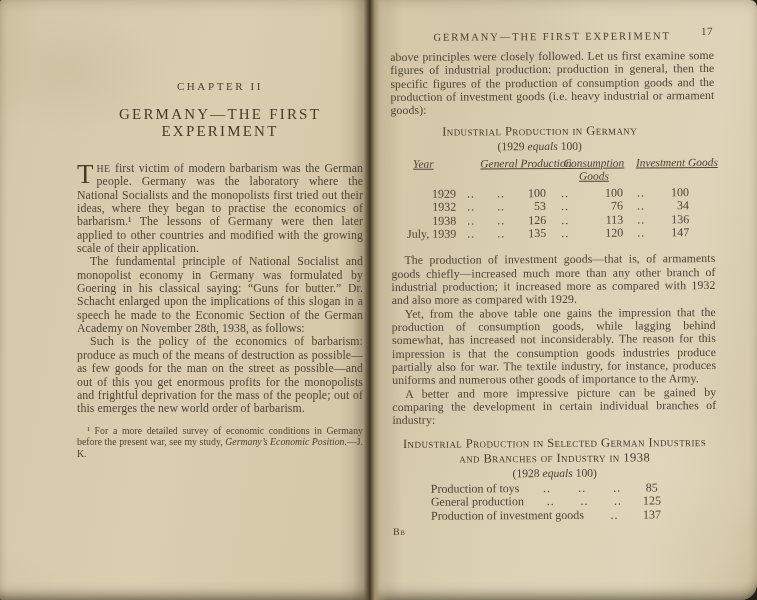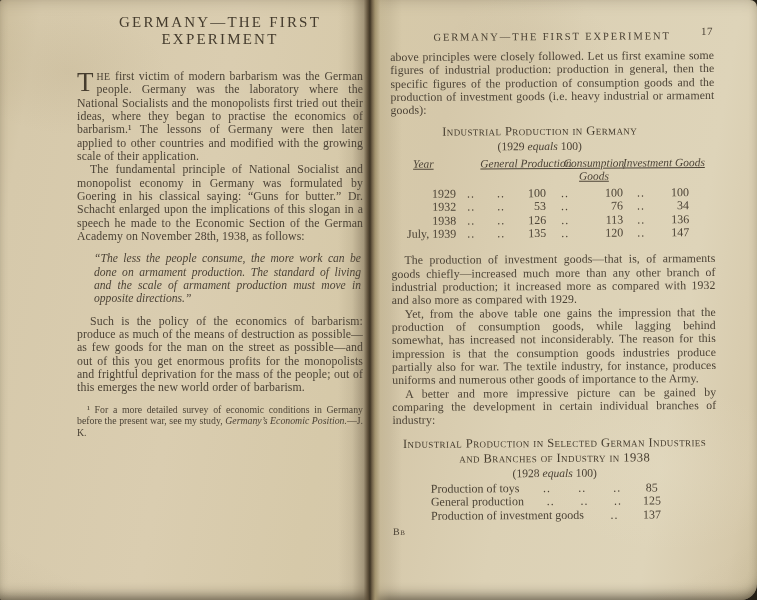--- a/index.html
+++ b/index.html
@@ -60,21 +60,21 @@
   .tbl{width:298px;margin-top:7px;}
   .tbl-title{text-align:center;font-variant:small-caps;font-size:12.6px;letter-spacing:.4px;color:#463d2f;}
   .tbl2 .tbl-title{width:324px;}
   .tbl-sub{text-align:center;font-size:11.6px;margin-top:1px;}
   .tbl-sub .it{font-style:italic;}
   .t1head{position:relative;height:28px;margin-top:4px;font-style:italic;font-size:11.4px;line-height:12.8px;}
   .t1head .th{position:absolute;top:0;text-align:center;text-decoration:underline;}
   .th-year{left:0;width:65px;}
   .th-gen{left:85px;width:100px;}
   .th-con{left:157px;width:92px;}
-  .th-inv{left:232px;width:82px;}
+  .th-inv{left:245px;width:82px;}
   .t1body{margin-top:2px;}
   .t1row{display:flex;font-size:12px;line-height:13.4px;}
   .t1row span{display:block;}
   .t1row .c0{width:65px;text-align:right;}
   .t1row .c1{width:30px;text-align:center;letter-spacing:1px;}
   .t1row .c2{width:30px;text-align:center;letter-spacing:1px;}
   .t1row .c3{width:30px;text-align:right;}
   .t1row .c4{width:38px;text-align:center;letter-spacing:1px;}
   .t1row .c5{width:39px;text-align:right;}
   .t1row .c6{width:36px;text-align:center;letter-spacing:1px;}
@@ -91,24 +91,24 @@
 
   .sig{margin-top:3px;font-size:10px;font-variant:small-caps;letter-spacing:.5px;}
 </style>
 </head>
 <body>
 
 <div class="spread">
   <div class="gutter"></div>
 
   <div class="page-col left">
+    <div class="chapter-label">CHAPTER II</div>
     <h1 class="chapter-title">GERMANY—THE FIRST EXPERIMENT</h1>
     <p class="body p-first"><span class="dropcap">T</span><span class="lead-caps">HE</span><span> first victim of modern barbarism was the German people. Germany was the laboratory where the National Socialists and the monopolists first tried out their ideas, where they began to practise the economics of barbarism.¹ The lessons of Germany were then later applied to other countries and modified with the growing scale of their application.</span></p>
     <p class="body indent">The fundamental principle of National Socialist and monopolist economy in Germany was formulated by Goering in his classical saying: “Guns for butter.” Dr. Schacht enlarged upon the implications of this slogan in a speech he made to the Economic Section of the German Academy on November 28th, 1938, as follows:</p>
-    <p class="quote">“The less the people consume, the more work can be done on armament production. The standard of living and the scale of armament production must move in opposite directions.”</p>
     <p class="body indent">Such is the policy of the economics of barbarism: produce as much of the means of destruction as possible—as few goods for the man on the street as possible—and out of this you get enormous profits for the monopolists and frightful deprivation for the mass of the people; out of this emerges the new world order of barbarism.</p>
     <div class="footnote"><span>¹ For a more detailed survey of economic conditions in Germany before the present war, see my study, </span><span class="it">Germany’s Economic Position.</span><span>—J. K.</span></div>
   </div>
 
   <div class="page-col right">
     <div class="rot">
       <div class="runhead-row">
         <div class="runhead">GERMANY—THE FIRST EXPERIMENT</div>
         <div class="pagenum-tr">17</div>
       </div>

